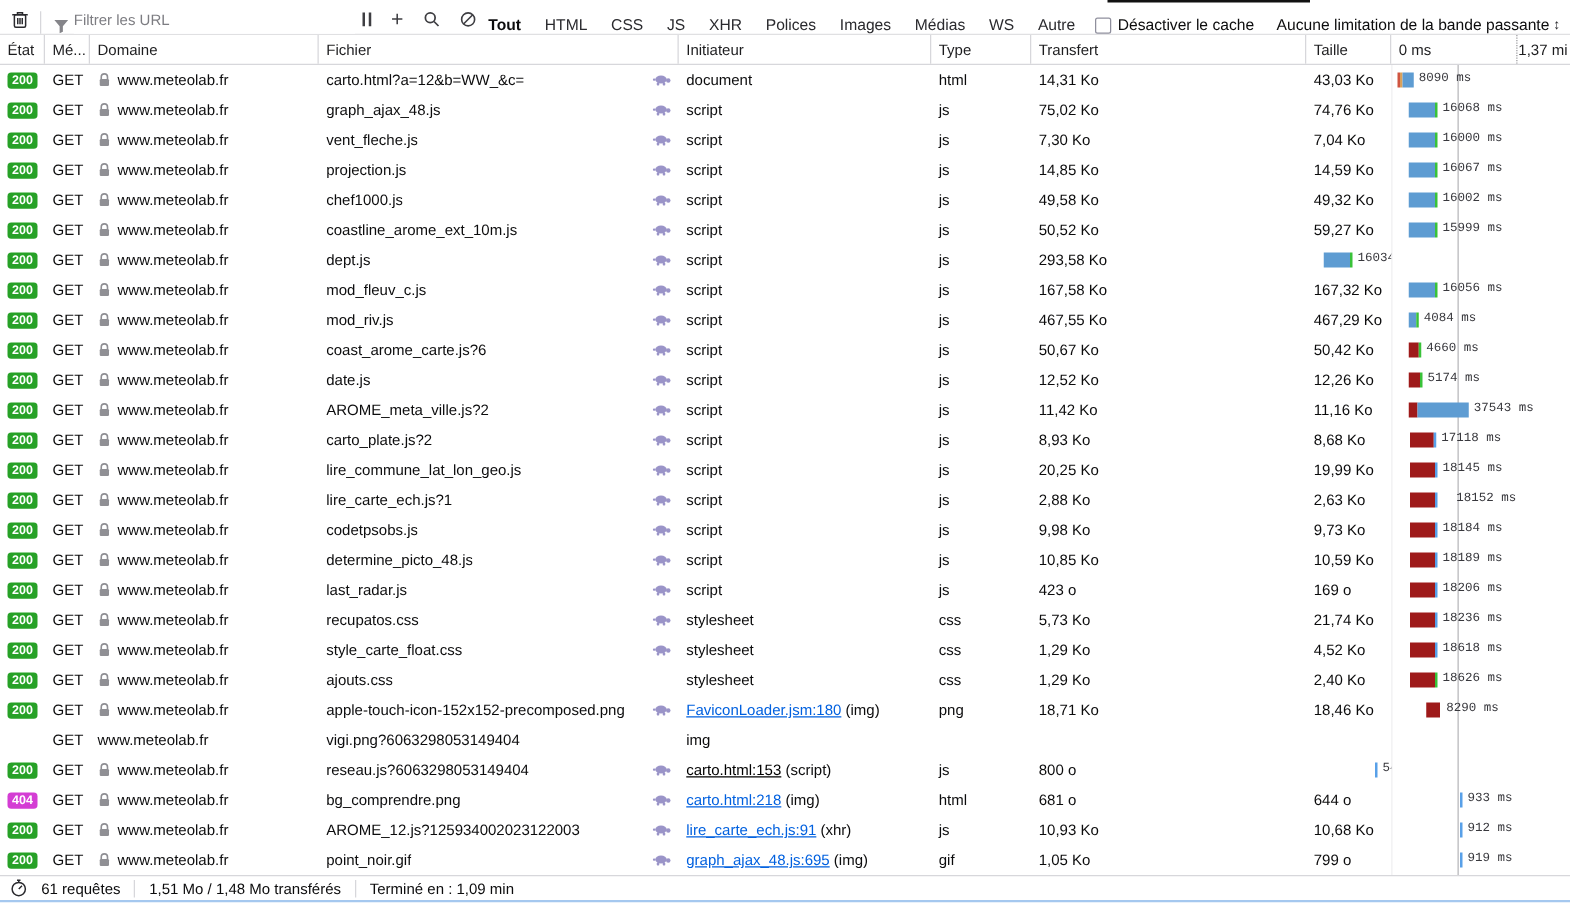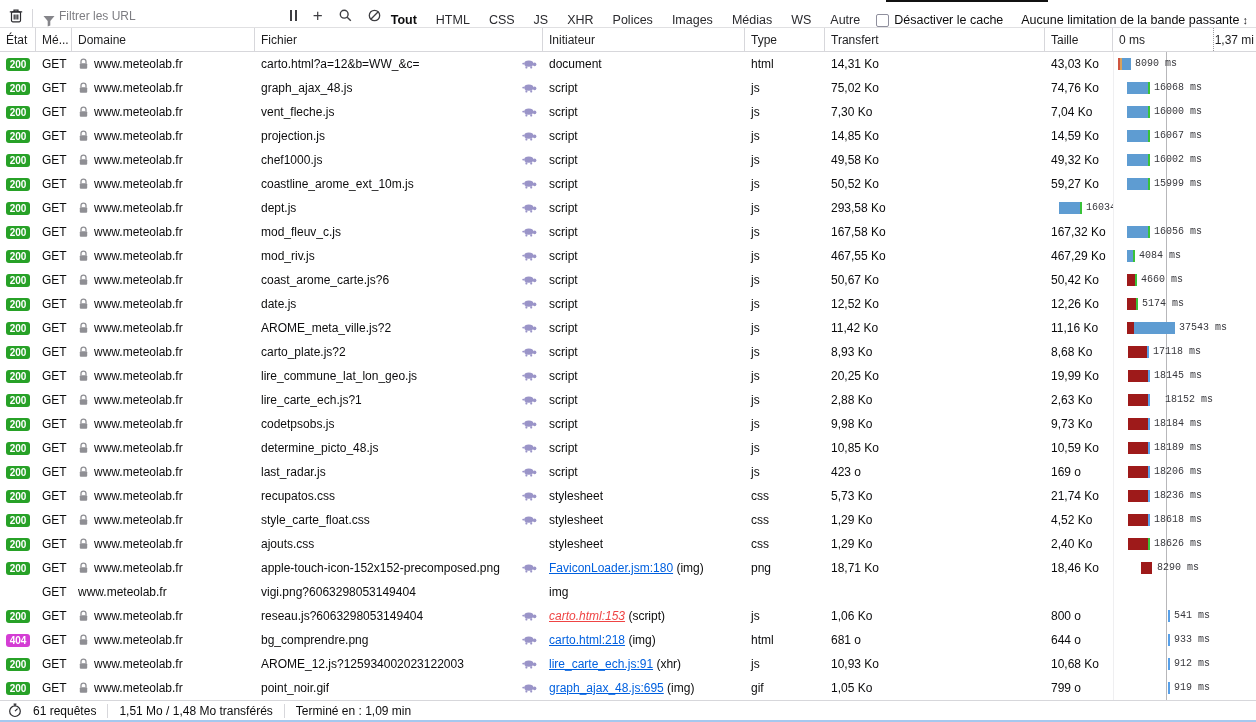--- a/index.html
+++ b/index.html
@@ -1091,28 +1091,25 @@
           <span class="fname">reseau.js?6063298053149404</span>
           <svg width="15" height="10" viewBox="0 0 15 10" fill="#9a94c8">
             <rect x="0.3" y="3.8" width="2" height="1.8" rx="0.8"></rect>
             <ellipse cx="6.8" cy="4.6" rx="4.6" ry="3.2"></ellipse>
             <circle cx="12.6" cy="5.4" r="1.8"></circle>
             <rect x="3.4" y="7.2" width="2" height="2.2" rx="0.6"></rect>
             <rect x="8.2" y="7.2" width="2" height="2.2" rx="0.6"></rect>
           </svg>
         </div>
         <div class="cell">
-          <span class="ini-link" style="color: #ef4444; font-style: italic;">carto.html:153</span>
+          <span class="ini-link" style="color: #000000;">carto.html:153</span>
           <span style="white-space: pre;"> (script)</span>
         </div>
         <div class="cell">
           <span>js</span>
-        </div>
-        <div class="cell">
-          <span>1,06 Ko</span>
         </div>
         <div class="cell">
           <span>800 o</span>
         </div>
         <div class="cell c-wf">
           <div class="seg" style="left: 55px; width: 2px; background: rgb(88, 160, 232);"></div>
           <span class="wf-label" style="left: 61px;">541 ms</span>
         </div>
       </div>
       <div class="row gridcols">

